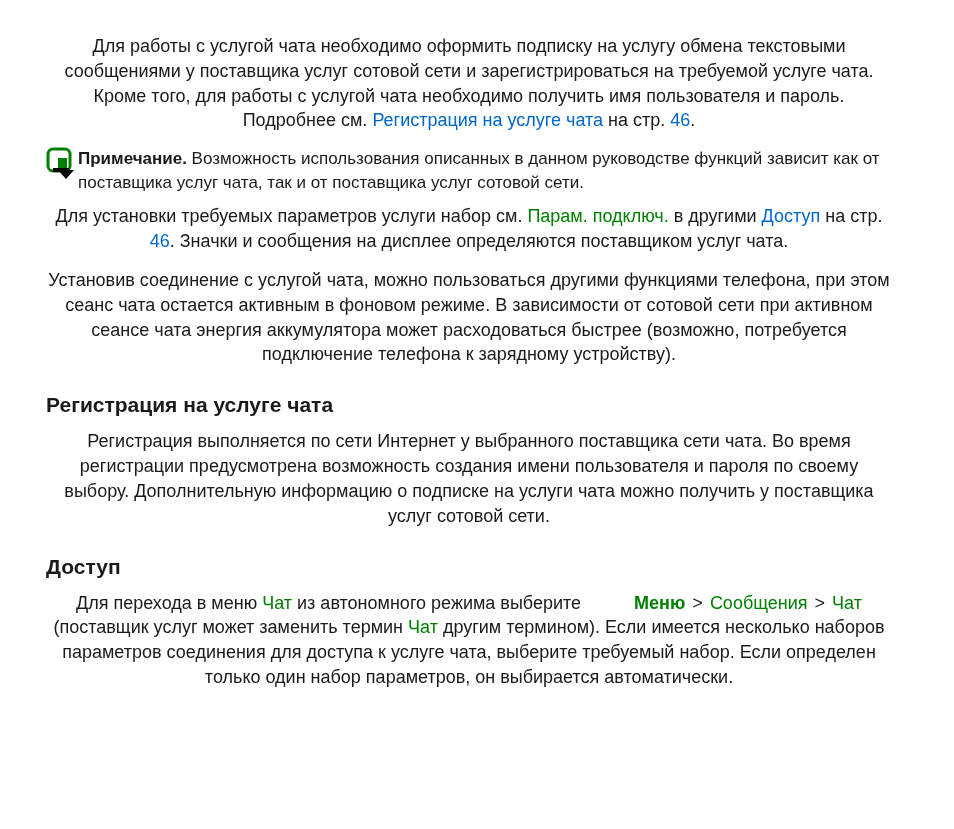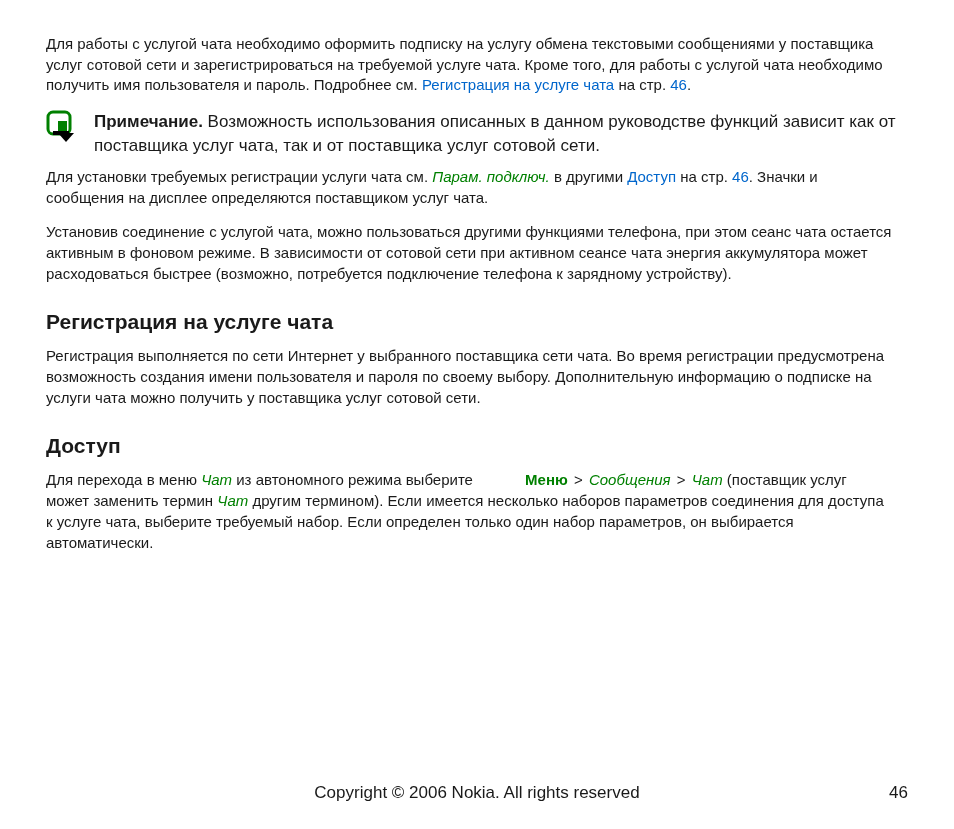--- a/index.html
+++ b/index.html
@@ -11,45 +11,44 @@
   }
   .page {
     width: 954px;
     height: 829px;
     box-sizing: border-box;
     padding: 34px 46px 0 46px;
     position: relative;
   }
   p {
     margin: 0 16px 14px 0;
-    font-size: 15px;
+    font-size: 18px;
     line-height: 1.38;
+    text-align: center;
   }
   .link {
     color: #0066cc;
   }
   .note-row {
     display: flex;
     align-items: flex-start;
-    gap: 16px;
     margin-bottom: 10px;
   }
   .note-icon {
     flex-shrink: 0;
   }
   .note-text {
     font-size: 17px;
     line-height: 1.38;
   }
   .bold {
     font-weight: bold;
   }
   .green-italic {
     color: #008000;
-    font-style: italic;
   }
   .green-bold {
     color: #008000;
     font-weight: bold;
     padding-left: 48px;
   }
   h2 {
     font-size: 21px;
     font-weight: bold;
     margin: 26px 0 12px 0;
@@ -90,33 +89,29 @@
         <path d="M12 23 L28 23 L20 32 Z" fill="#000"></path>
         <rect x="7" y="21" width="16" height="4" fill="#000"></rect>
       </svg>
     </div>
     <div class="note-text">
       <span class="bold">Примечание.</span><span> Возможность использования описанных в данном руководстве функций зависит как от поставщика услуг чата, так и от поставщика услуг сотовой сети.</span>
     </div>
   </div>
 
   <p>
-    <span>Для установки требуемых регистрации услуги чата см. </span><span class="green-italic">Парам. подключ.</span><span> в другими </span><span class="link">Доступ</span><span> на стр. </span><span class="link">46</span><span>. Значки и сообщения на дисплее определяются поставщиком услуг чата.</span>
+    <span>Для установки требуемых параметров услуги набор см. </span><span class="green-italic">Парам. подключ.</span><span> в другими </span><span class="link">Доступ</span><span> на стр. </span><span class="link">46</span><span>. Значки и сообщения на дисплее определяются поставщиком услуг чата.</span>
   </p>
 
   <p>Установив соединение с услугой чата, можно пользоваться другими функциями телефона, при этом сеанс чата остается активным в фоновом режиме. В зависимости от сотовой сети при активном сеансе чата энергия аккумулятора может расходоваться быстрее (возможно, потребуется подключение телефона к зарядному устройству).</p>
 
   <h2>Регистрация на услуге чата</h2>
 
   <p>Регистрация выполняется по сети Интернет у выбранного поставщика сети чата. Во время регистрации предусмотрена возможность создания имени пользователя и пароля по своему выбору. Дополнительную информацию о подписке на услуги чата можно получить у поставщика услуг сотовой сети.</p>
 
   <h2>Доступ</h2>
 
   <p>
     <span>Для перехода в меню </span><span class="green-italic">Чат</span><span> из автономного режима выберите </span><span class="green-bold">Меню</span><span class="gt"> &gt; </span><span class="green-italic">Сообщения</span><span class="gt"> &gt; </span><span class="green-italic">Чат</span><span> (поставщик услуг может заменить термин </span><span class="green-italic">Чат</span><span> другим термином). Если имеется несколько наборов параметров соединения для доступа к услуге чата, выберите требуемый набор. Если определен только один набор параметров, он выбирается автоматически.</span>
   </p>
 
-  <div class="footer">
-    <span>Copyright © 2006 Nokia. All rights reserved</span>
-    <span class="page-num">46</span>
-  </div>
 
 </div>
 
 </body></html>

